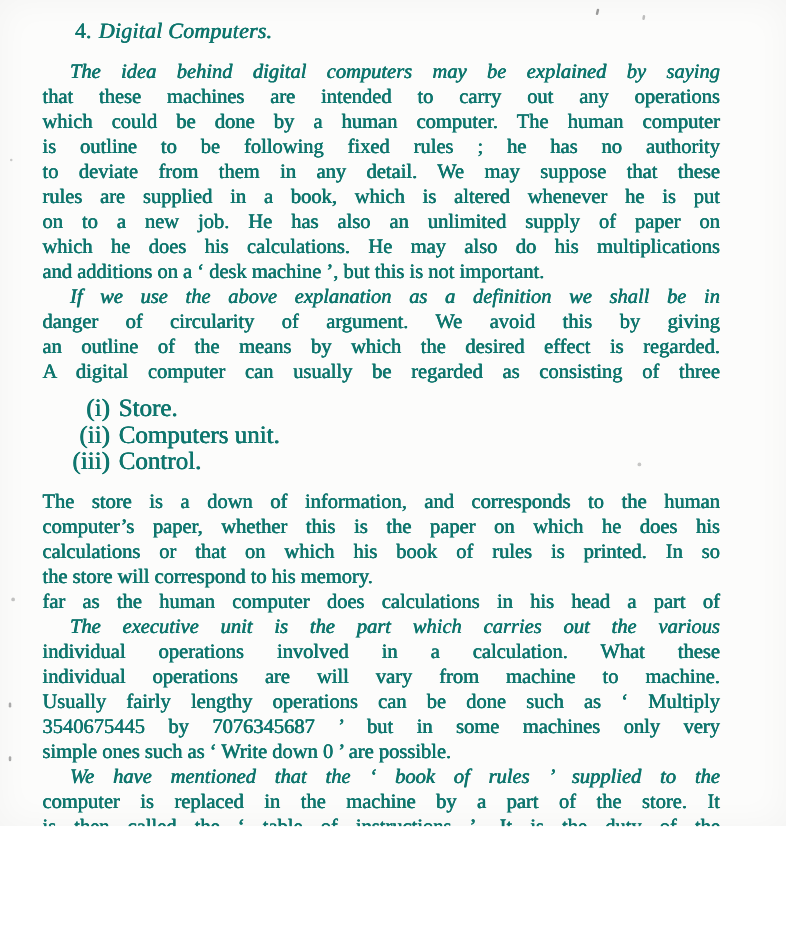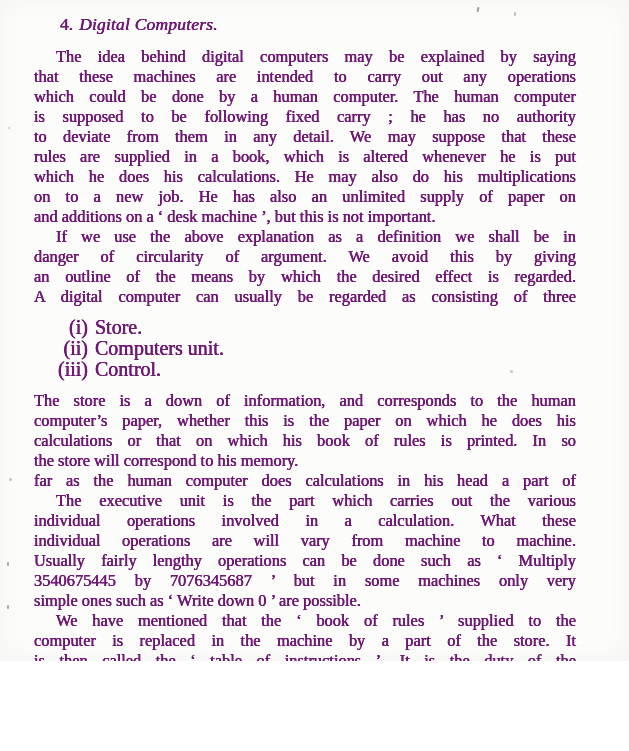--- a/index.html
+++ b/index.html
@@ -8,21 +8,21 @@
     background: #ffffff;
   }
   .page {
     position: relative;
     width: 629px;
     height: 661px;
     overflow: hidden;
     background: #fcfcfb;
     box-shadow: inset 0 0 28px rgba(0,0,0,0.035);
     font-family: "Liberation Serif", "DejaVu Serif", serif;
-    color: #701a75;
+    color: #0f766e;
   }
   .content {
     position: absolute;
     left: 34px;
     top: 14px;
     width: 542px;
   }
   
   .content, .content * {
     text-shadow: 0.25px 0 0 currentColor, -0.25px 0 0 currentColor;
@@ -38,21 +38,21 @@
   .heading .title { font-style: italic; letter-spacing: 0.2px; }
   .para { margin: 0; }
   .line {
     font-size: 16.4px;
     line-height: 20px;
     text-align: justify;
     text-align-last: justify;
     text-justify: inter-word;
     white-space: normal;
   }
-  .line.indent { text-indent: 22px; }
+  .line.indent { text-indent: 22px; font-style: italic; }
   .line.para-end { text-align-last: left; }
   .list { margin: 10px 0 11px 0; }
   .list-row {
     font-size: 20px;
     line-height: 21px;
     white-space: nowrap;
   }
   .list-row .marker {
     display: inline-block;
     width: 54px;
@@ -92,25 +92,25 @@
 <body>
 
 <div class="page">
   <div class="content">
     <h2 class="heading"><span class="num">4.</span><span class="title">Digital Computers.</span></h2>
     <div id="blocks-host">
         <div class="para">
           <div class="line indent">The idea behind digital computers may be explained by saying</div>
           <div class="line">that these machines are intended to carry out any operations</div>
           <div class="line">which could be done by a human computer.  The human computer</div>
-          <div class="line">is supposed to be following fixed carry ;  he has no authority</div>
+          <div class="line">is outline to be following fixed rules ;  he has no authority</div>
           <div class="line">to deviate from them in any detail.  We may suppose that these</div>
           <div class="line">rules are supplied in a book, which is altered whenever he is put</div>
+          <div class="line">on to a new job.  He has also an unlimited supply of paper on</div>
           <div class="line">which he does his calculations.  He may also do his multiplications</div>
-          <div class="line">on to a new job.  He has also an unlimited supply of paper on</div>
           <div class="line para-end">and additions on a ‘ desk machine ’, but this is not important.</div>
         </div>
         <div class="para">
           <div class="line indent">If we use the above explanation as a definition we shall be in</div>
           <div class="line">danger of circularity of argument.  We avoid this by giving</div>
           <div class="line">an outline of the means by which the desired effect is regarded.</div>
           <div class="line">A digital computer can usually be regarded as consisting of three</div>
         </div>
         <div class="list">
           <div class="list-row"><span class="marker">(i)</span><span class="item-label">Store.</span></div>

